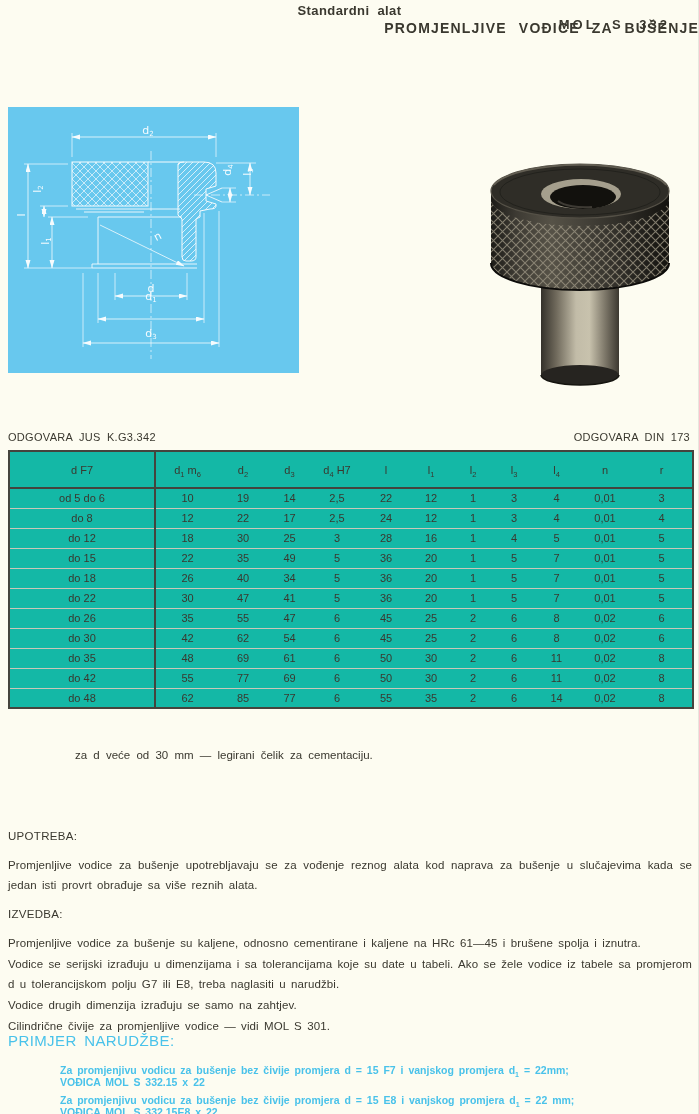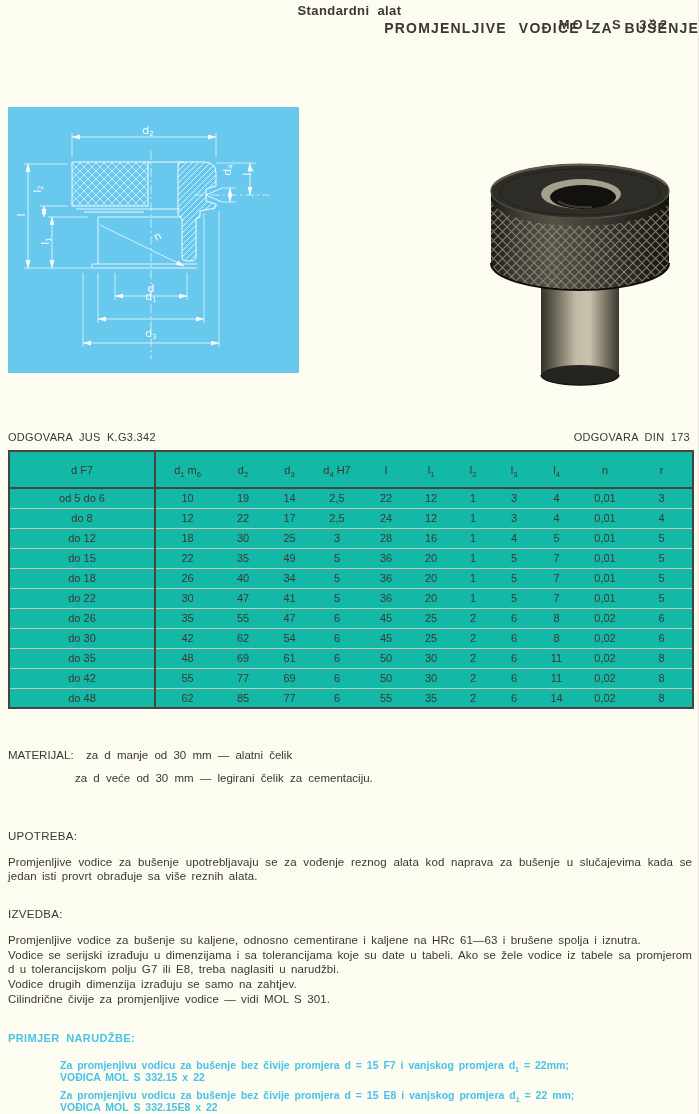--- a/index.html
+++ b/index.html
@@ -38,27 +38,27 @@
   .dim-table tbody tr:first-child td { border-top:none; }
   .dim-table th:first-child, .dim-table td:first-child { border-right:2px solid #45443d; }
   .dim-table sub { font-size:7.5px; vertical-align:-0.35em; line-height:0; }
 
   
   .material { position:absolute; left:8px; top:744px; width:684px; font-size:11.5px; line-height:23px; word-spacing:3px; }
   .material .indent { padding-left:67px; }
   .section-usage  { position:absolute; left:8px; top:810px; width:684px; }
   .section-design { position:absolute; left:8px; top:888px; width:684px; }
   .sec-heading { font-size:11.5px; letter-spacing:.3px; margin-bottom:13px;margin-top:20px; }
-  .body-text { font-size:11.5px; line-height:14px; text-align:justify; word-spacing:2px; letter-spacing:.1px; }
+  .body-text { font-size:11.5px; line-height:20px; text-align:justify; word-spacing:2px; letter-spacing:.1px; }
   .section-design p { margin-bottom:1px; }
   .section-design p.nj { text-align:left; }
 
   
   .section-order { position:absolute; left:8px; top:1032px; width:684px; color:#49c2ea; }
-  .order-heading { font-size:11px; font-weight:bold; letter-spacing:.4px; word-spacing:3px; margin-bottom:16px; }
+  .order-heading { font-size:15px; font-weight:normal; letter-spacing:.4px; word-spacing:3px; margin-bottom:16px; }
   .order-examples { padding-left:52px; }
   .order-example { margin-bottom:7px; font-size:10.5px; font-weight:bold; line-height:11.5px; word-spacing:2px; }
   .order-example sub { font-size:7px; vertical-align:-0.4em; line-height:0; }
 </style>
 </head>
 <body>
 
 <div class="page">
 
   <div class="doc-type">Standardni alat</div>
@@ -350,32 +350,31 @@
           <td>2</td>
           <td>6</td>
           <td>14</td>
           <td>0,02</td>
           <td>8</td>
         </tr>
       </tbody>
   </table>
 
   <div class="material">
-    <div><span>MATERIJAL:</span>&nbsp;&nbsp;<span>za d manje od 30 mm — alatni čelik</span></div>
     <div class="indent">za d veće od 30 mm — legirani čelik za cementaciju.</div>
   </div>
 
   <div class="section-usage">
     <div class="sec-heading">UPOTREBA:</div>
     <p class="body-text">Promjenljive vodice za bušenje upotrebljavaju se za vođenje reznog alata kod naprava za bušenje u slučajevima kada se jedan isti provrt obrađuje sa više reznih alata.</p>
   </div>
 
   <div class="section-design">
     <div class="sec-heading">IZVEDBA:</div>
-    <p class="body-text nj">Promjenljive vodice za bušenje su kaljene, odnosno cementirane i kaljene na HRc 61—63 i brušene spolja i iznutra.</p>
+    <p class="body-text nj">Promjenljive vodice za bušenje su kaljene, odnosno cementirane i kaljene na HRc 61—45 i brušene spolja i iznutra.</p>
     <p class="body-text">Vodice se serijski izrađuju u dimenzijama i sa tolerancijama koje su date u tabeli. Ako se žele vodice iz tabele sa promjerom d u tolerancijskom polju G7 ili E8, treba naglasiti u narudžbi.</p>
     <p class="body-text nj">Vodice drugih dimenzija izrađuju se samo na zahtjev.</p>
     <p class="body-text nj">Cilindrične čivije za promjenljive vodice — vidi MOL S 301.</p>
   </div>
 
   <div class="section-order">
     <div class="order-heading">PRIMJER NARUDŽBE:</div>
     <div class="order-examples">
       <div class="order-example">
         <div>Za promjenjivu vodicu za bušenje bez čivije promjera d = 15 F7 i vanjskog promjera d<sub>1</sub> = 22mm;</div>

